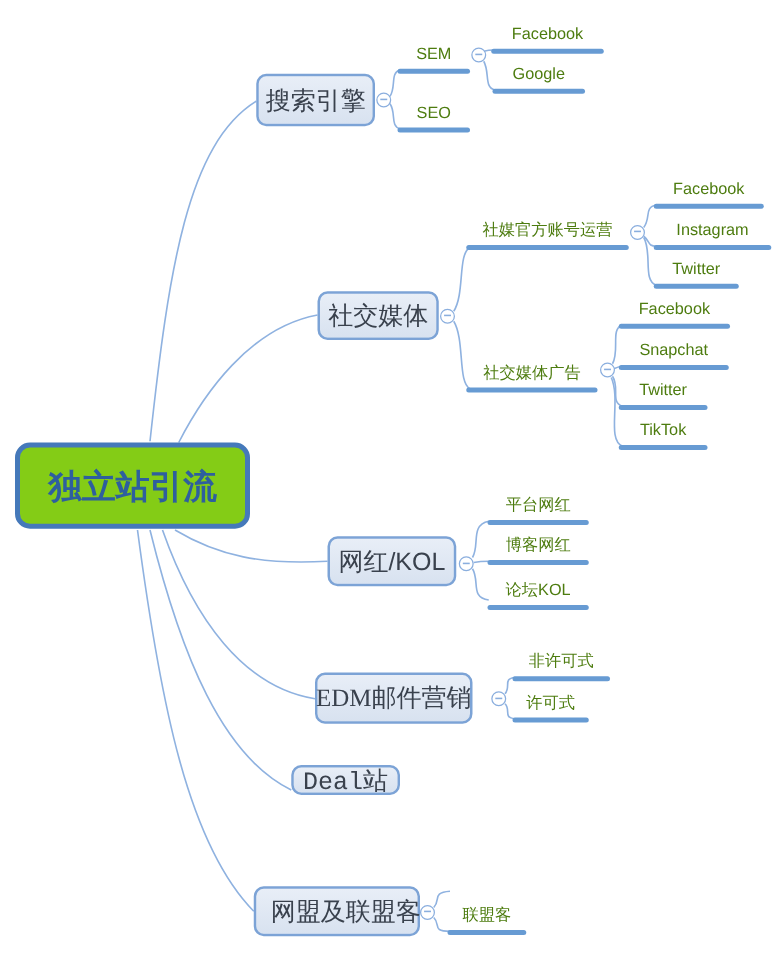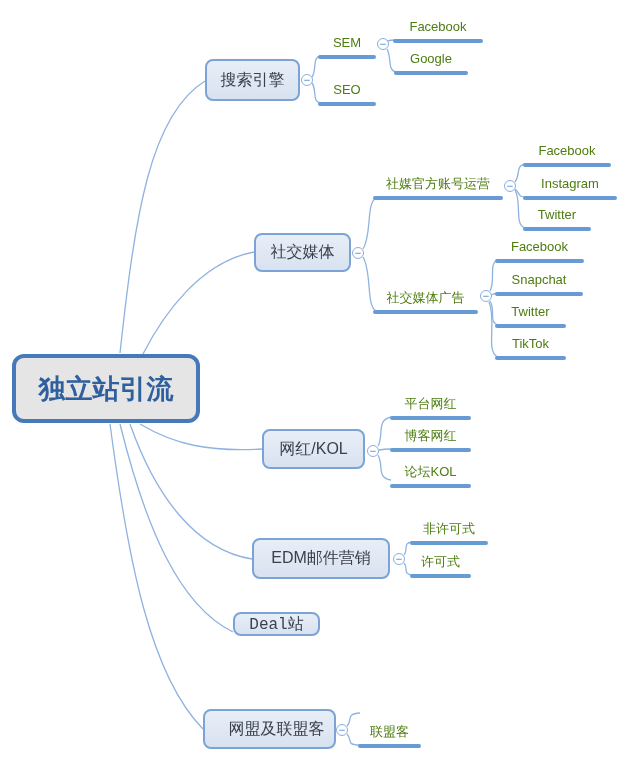--- a/index.html
+++ b/index.html
@@ -6,26 +6,26 @@
   #canvas{
     position:relative;width:626px;height:766px;background:#ffffff;overflow:hidden;
     font-family:"Liberation Sans","DejaVu Sans",sans-serif;
   }
   svg.wires{position:absolute;left:0;top:0;width:626px;height:766px;pointer-events:none;}
   
   .node{
     position:absolute;display:flex;align-items:center;justify-content:center;
     background:linear-gradient(180deg,#e8eef7 0%,#d8e2f0 100%);
     border:2px solid #7ca3d6;border-radius:8px;
-    color:#39414d;font-size:16px;box-sizing:border-box;white-space:nowrap;
+    color:#39414d;font-size:20px;box-sizing:border-box;white-space:nowrap;
   }
   
   .root{
     position:absolute;display:flex;align-items:center;justify-content:center;
-    background:#e5e5e5;border:4px solid #4579ba;border-radius:12px;
+    background:#84cc16;border:4px solid #4579ba;border-radius:12px;
     color:#2e5f9e;font-size:27px;font-weight:bold;box-sizing:border-box;white-space:nowrap;
   }
   
   .twig{
     position:absolute;height:26px;box-sizing:border-box;text-align:center;
     color:#4d7c0f;font-size:13px;line-height:19px;white-space:nowrap;
   }
   .twig .bar{
     position:absolute;left:0;right:0;bottom:0;height:4px;
     background:#679bd3;border-radius:2px;
@@ -78,21 +78,21 @@
 
     <path d="M 347,726 C 353,720 345,714 360,713"></path>
     <path d="M 347,734 C 353,740 345,745 360,745"></path>
   </svg>
 
   <div class="root" style="left:12px;top:354px;width:188px;height:69px;">独立站引流</div>
 
   <div class="node" style="left:205px;top:59px;width:95px;height:42px;">搜索引擎</div>
   <div class="node" style="left:254px;top:233px;width:97px;height:39px;">社交媒体</div>
   <div class="node" style="left:262px;top:429px;width:103px;height:40px;">网红/KOL</div>
-  <div class="node" style="left:252px;top:538px;width:138px;height:41px;">EDM邮件营销</div>
+  <div class="node" style="left:252px;top:538px;width:126px;height:41px;font-family:Liberation Serif, serif;">EDM邮件营销</div>
   <div class="node" style="left:233px;top:612px;width:87px;height:24px;font-family:Liberation Mono, monospace;">Deal站</div>
   <div class="node" style="left:203px;top:709px;width:133px;height:40px;padding-left:14px;">网盟及联盟客</div>
 
   <div class="minus" style="left:301px;top:74px;">
       <span>−</span>
     </div>
   <div class="minus" style="left:377px;top:38px;">
       <span>−</span>
     </div>
   <div class="minus" style="left:352px;top:247px;">

